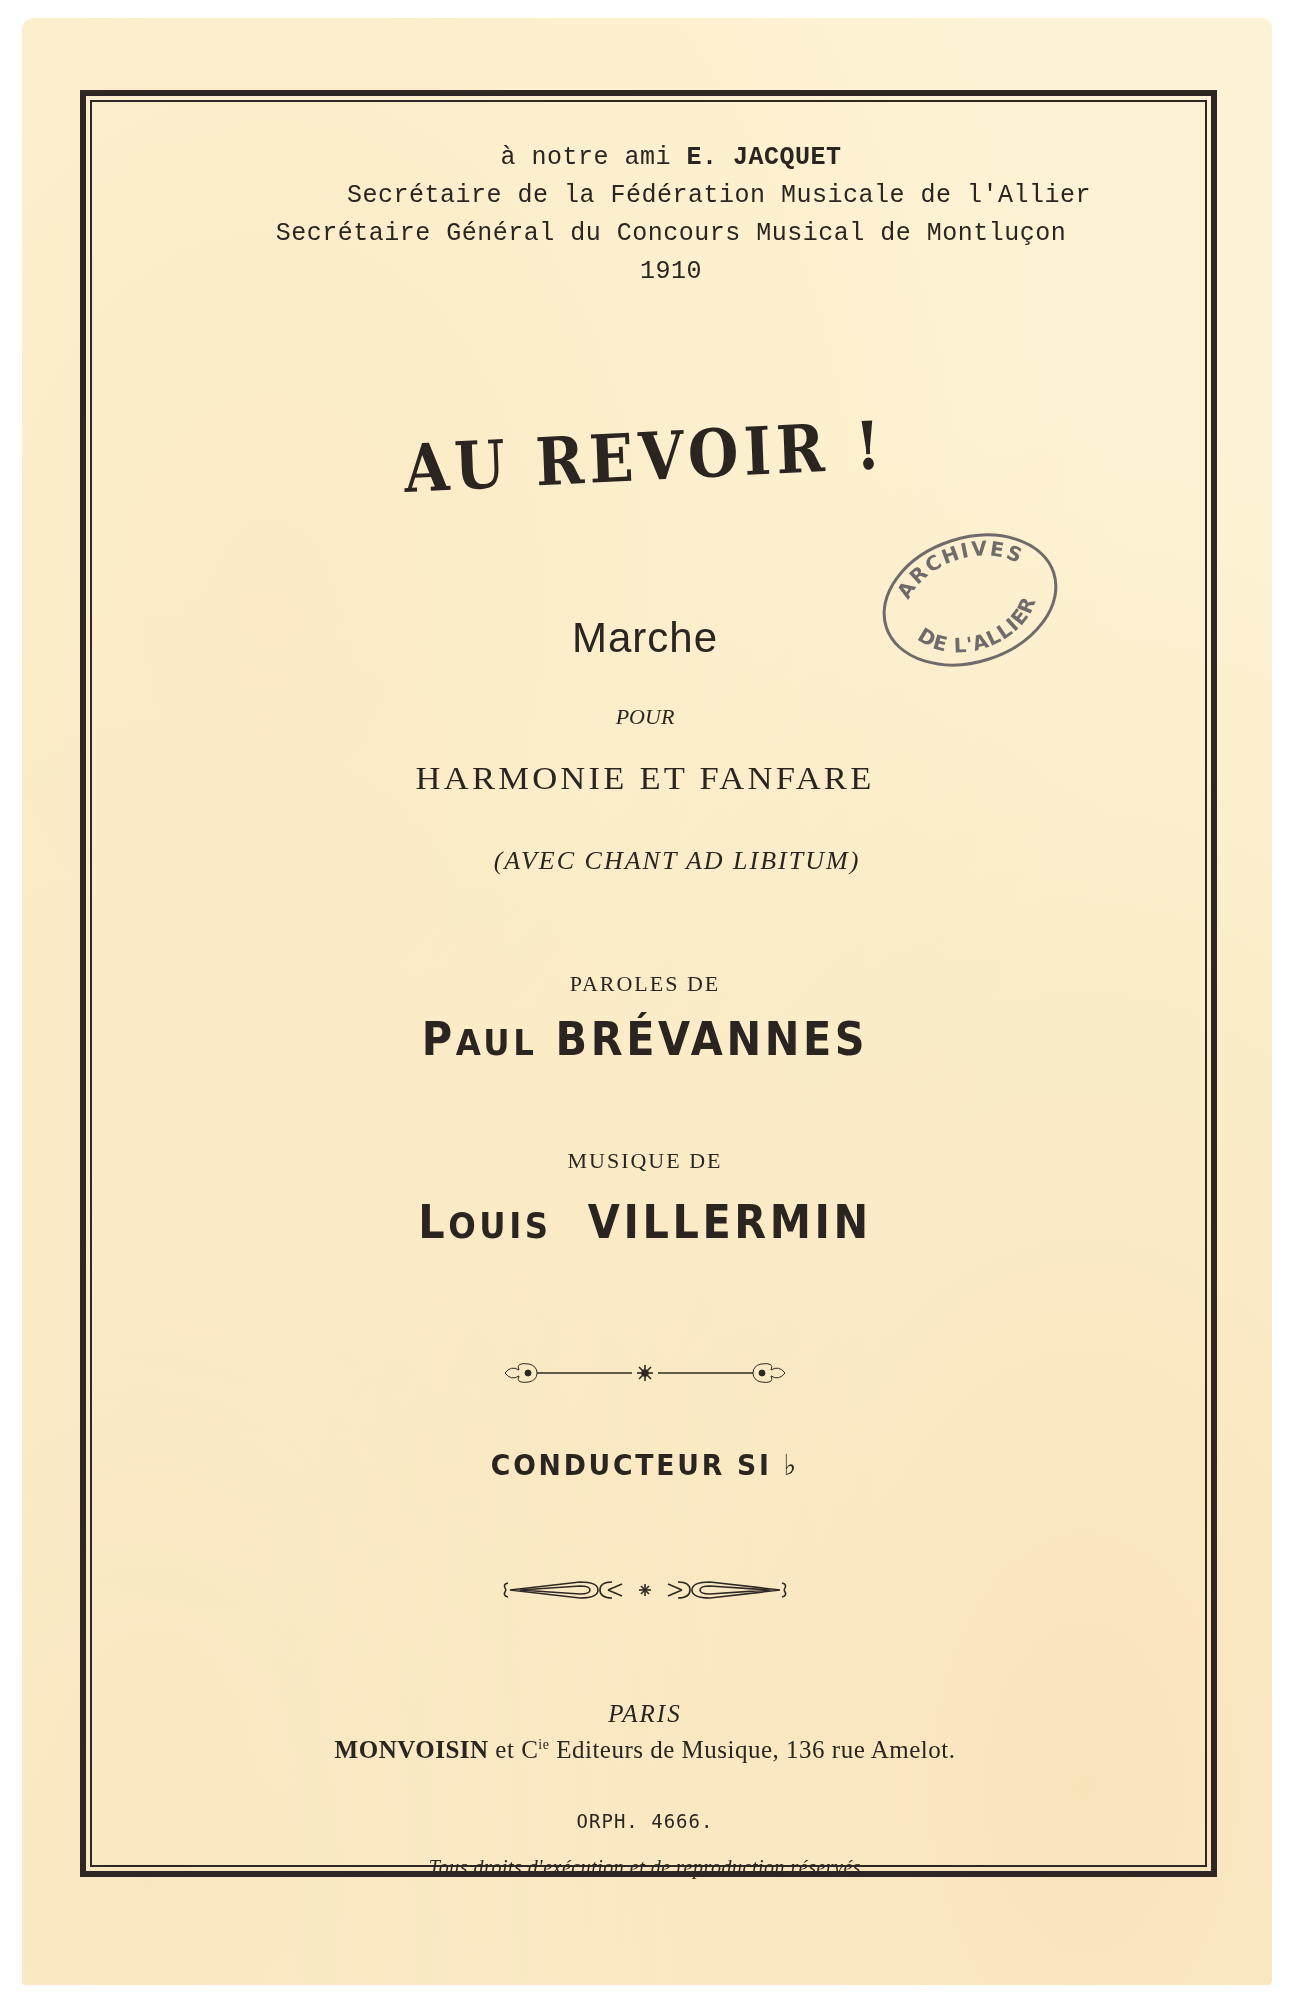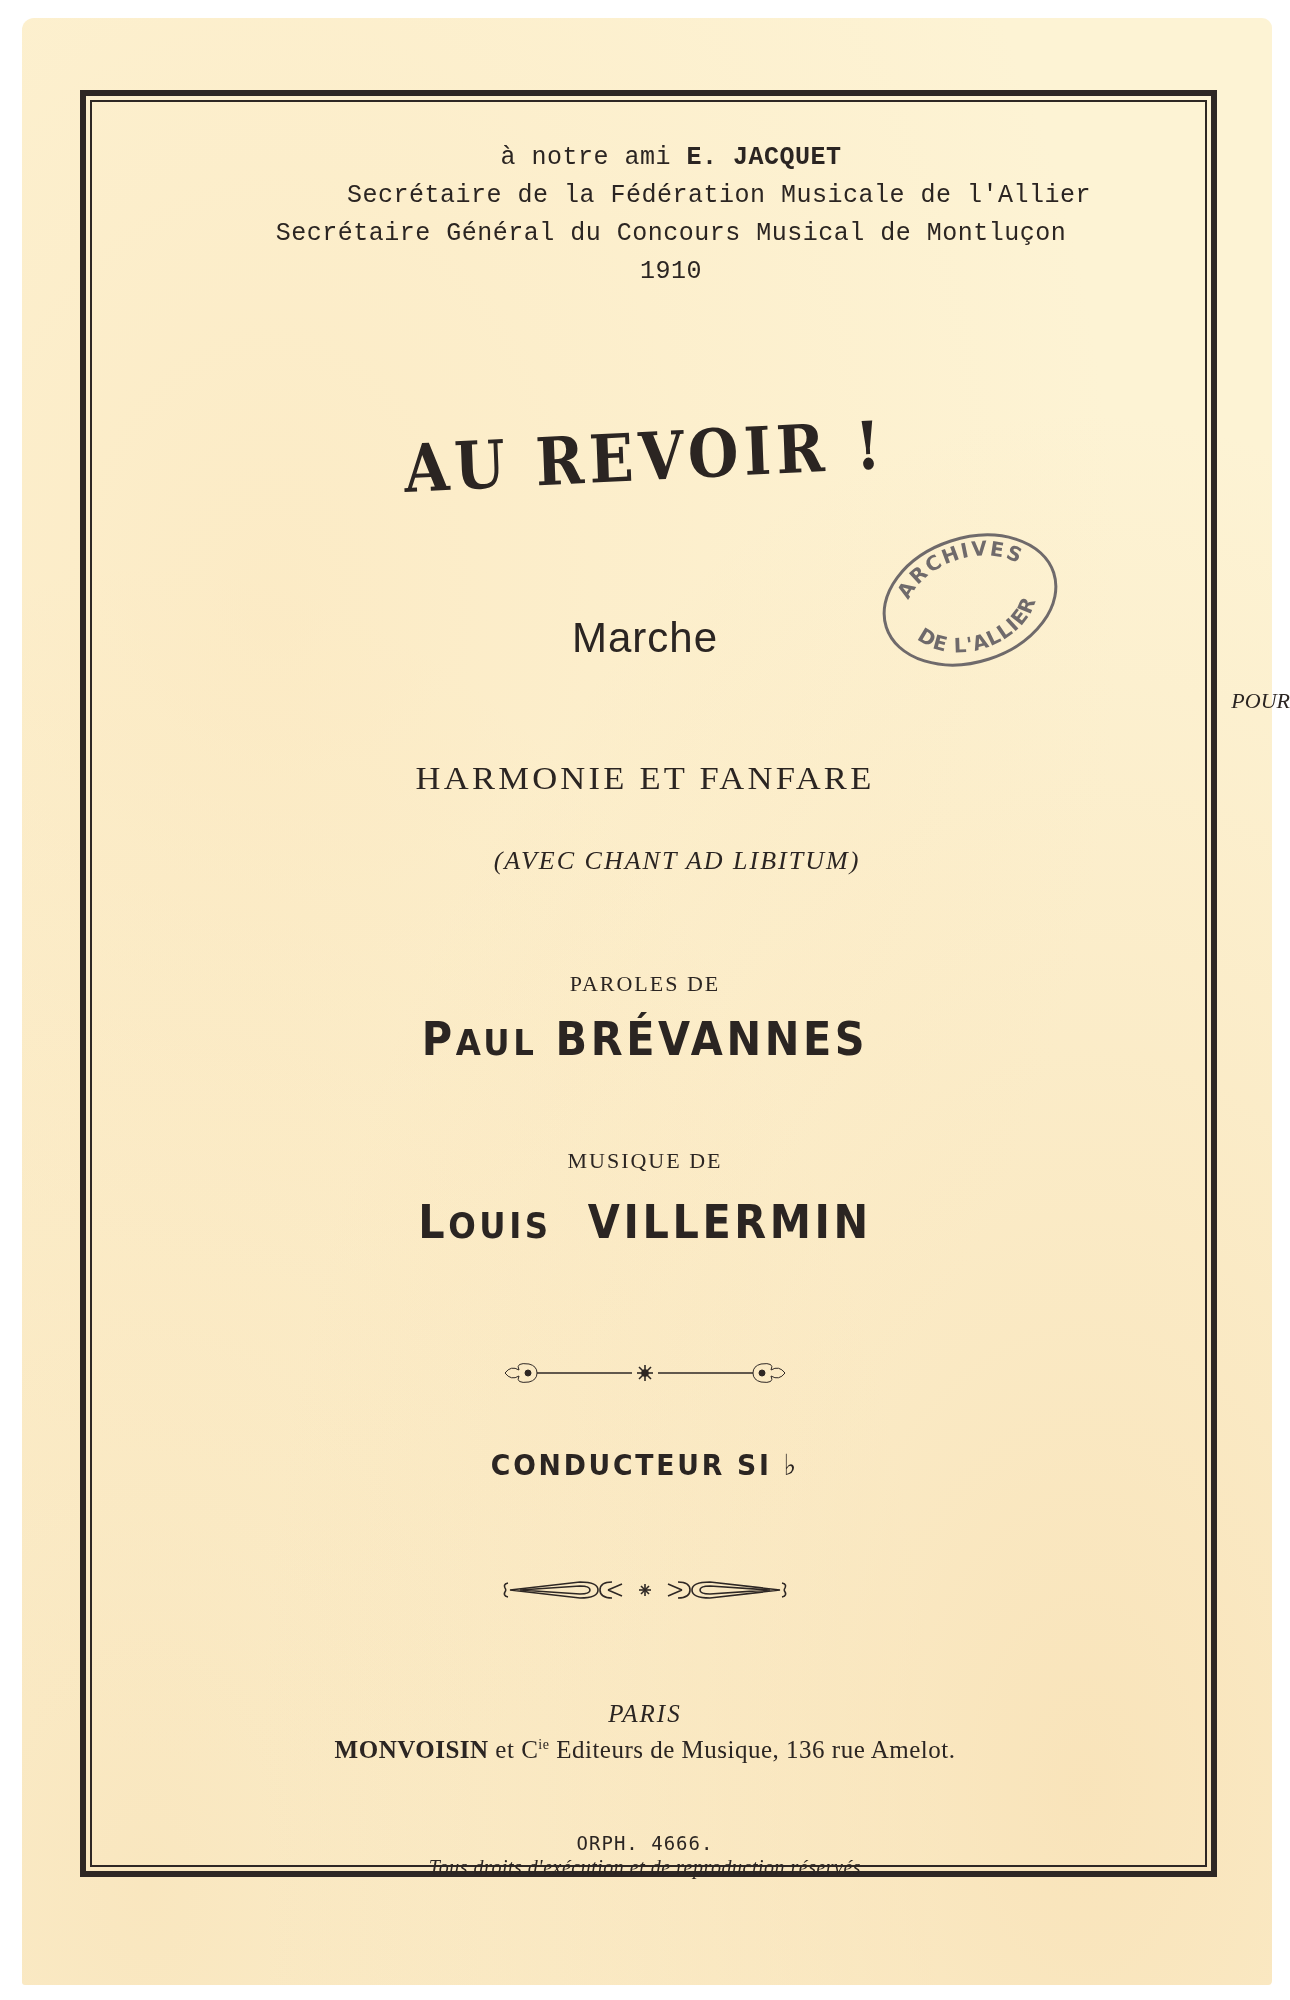--- a/index.html
+++ b/index.html
@@ -40,21 +40,21 @@
   .name {
     font-family:"DejaVu Sans", sans-serif; font-weight:bold; font-size:46px; letter-spacing:4px;
     transform:scaleX(0.9);
   }
   .name .sc { font-size:36px; }
   .conducteur { font-family:"DejaVu Sans", sans-serif; font-weight:bold; font-size:29px; letter-spacing:3px; transform:scaleX(0.92); }
   .paris { font-family:"Liberation Serif", serif; font-style:italic; font-size:25px; letter-spacing:2px; }
   .publisher { font-family:"Liberation Serif", serif; font-size:25px; letter-spacing:0.5px; }
   .publisher b { font-weight:bold; }
   .rights { font-family:"Liberation Serif", serif; font-style:italic; font-size:20px; letter-spacing:0.5px; }
-  .catalog { font-family:"DejaVu Sans Mono", monospace; font-size:19px; letter-spacing:1px;margin-top:22px; }
+  .catalog { font-family:"DejaVu Sans Mono", monospace; font-size:19px; letter-spacing:1px; }
 
   .stamp {
     position:absolute; left:875px; top:530px; width:190px; height:140px;
     transform:rotate(-18deg);
   }
   .ornament { position:absolute; left:0; width:1290px; text-align:center; }
 </style>
 </head>
 <body>
 
@@ -84,21 +84,21 @@
     <text font-family="DejaVu Sans, sans-serif" font-weight="bold" font-size="20" fill="#6f6a6b" letter-spacing="2">
       <textPath href="#arcTop" startOffset="50%" text-anchor="middle">ARCHIVES</textPath>
     </text>
     <text font-family="DejaVu Sans, sans-serif" font-weight="bold" font-size="20" fill="#6f6a6b" letter-spacing="1">
       <textPath href="#arcBot" startOffset="50%" text-anchor="middle" dy="20">DE L'ALLIER</textPath>
     </text>
   </svg>
 </div>
 
 <div class="line marche" style="top:614px;">Marche</div>
-<div class="line pour" style="top:688px;text-align:right;">POUR</div>
+<div class="line pour" style="top:704px;">POUR</div>
 <div class="line harmonie" style="top:760px;">HARMONIE ET FANFARE</div>
 <div class="line avec" style="top:846px;">(AVEC CHANT AD LIBITUM)</div>
 
 <div class="line small-caps-label" style="top:955px;">PAROLES DE</div>
 <div class="line name" style="top:1012px;">
   <span>P</span><span class="sc">AUL</span>&nbsp;<span>BRÉVANNES</span>
 </div>
 
 <div class="line small-caps-label" style="top:1132px;">MUSIQUE DE</div>
 <div class="line name" style="top:1195px;">

